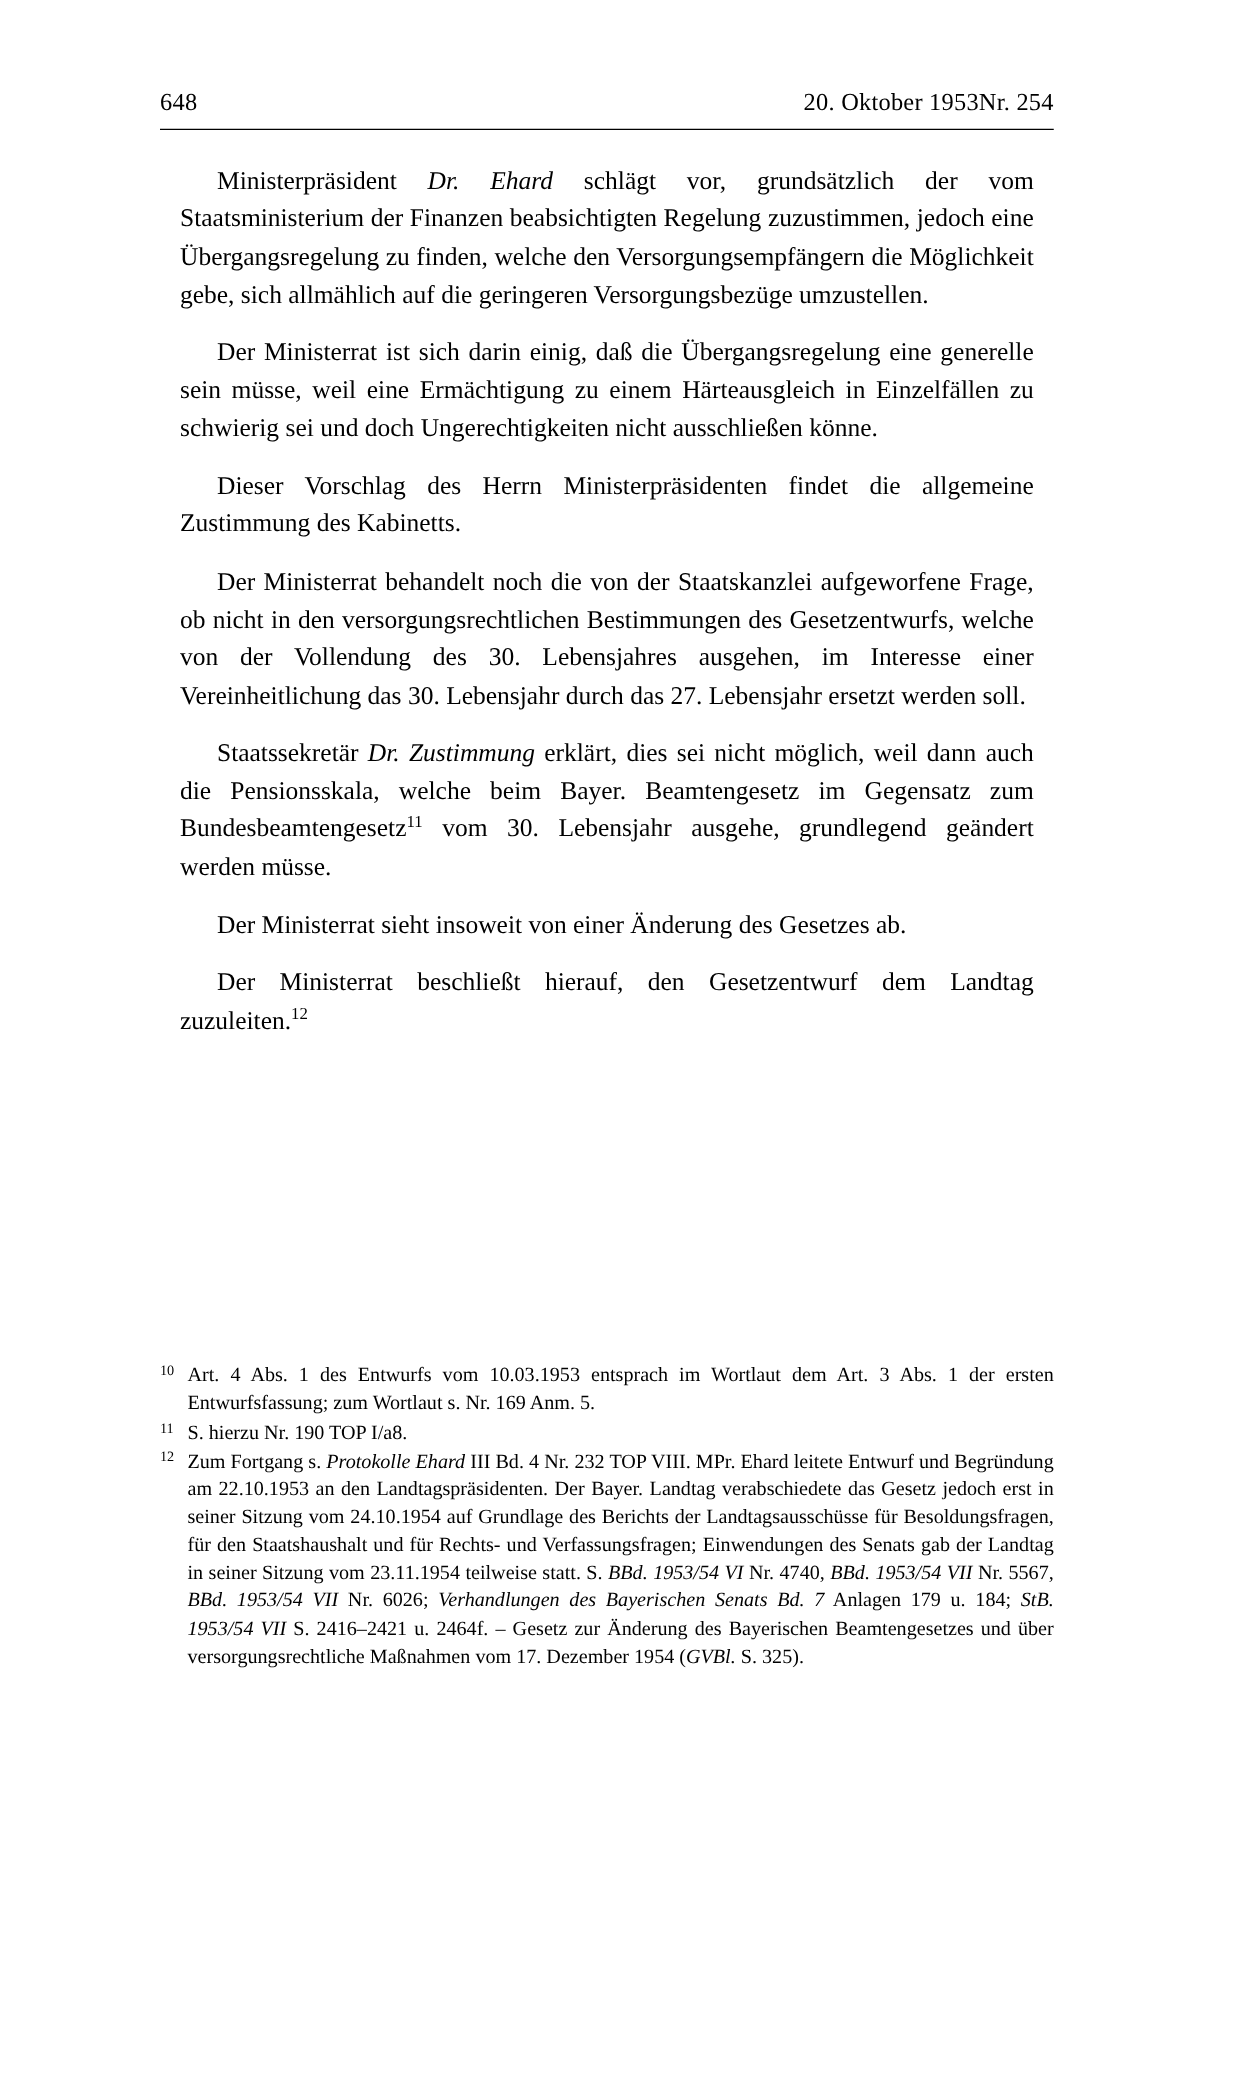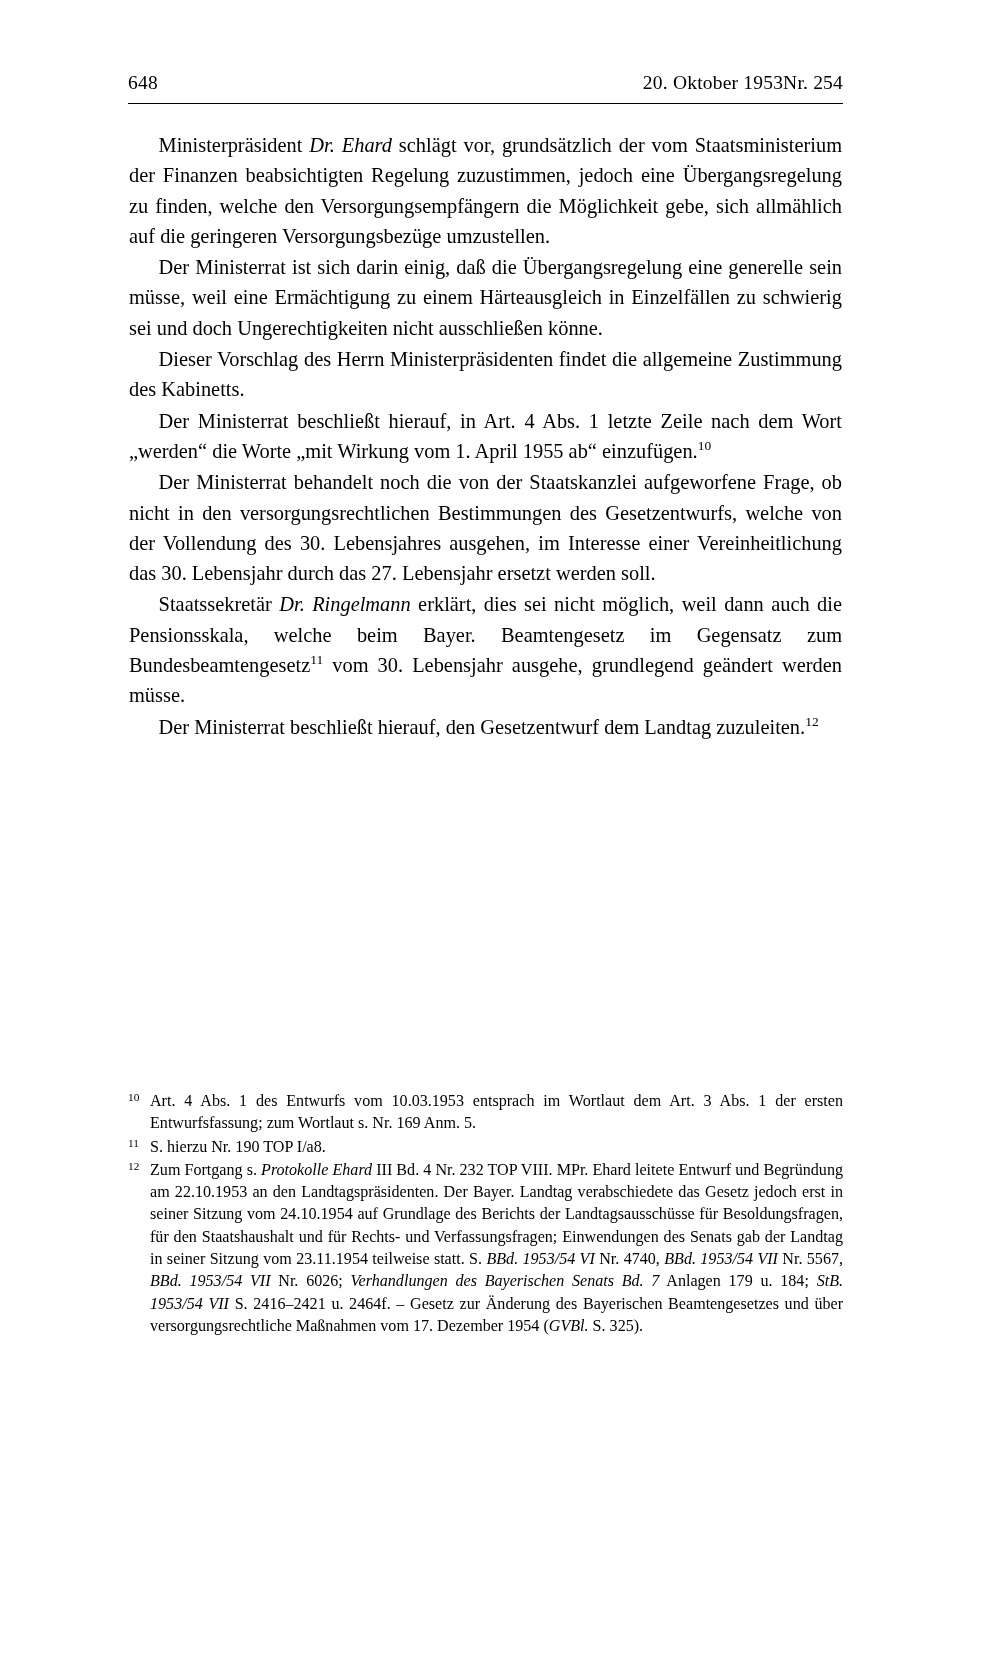--- a/index.html
+++ b/index.html
@@ -40,21 +40,21 @@
   
   .body {
     margin-top: 26px;
     font-size: 20.4px;
     line-height: 1.485;
     text-align: justify;
     text-justify: inter-word;
     hyphens: manual;
   }
   .body p {
-    margin: 1px;
+    margin: 16px;
     text-indent: 1.45em;
   }
   .body p.first { text-indent: 1.45em; }
   em, .it { font-style: italic; }
   sup {
     font-size: 0.66em;
     line-height: 0;
     vertical-align: 0.58em;
   }
 
@@ -95,23 +95,23 @@
     <div class="runhead">
       <span class="folio">648</span>
       <span class="center">20. Oktober 1953</span>
       <span class="nr">Nr. 254</span>
     </div>
 
     <div class="body" id="body-text">
         <p class="first"><span>Ministerpräsident </span><em>Dr. Ehard</em><span> schlägt vor, grundsätzlich der vom Staatsministerium der Finanzen beabsichtigten Regelung zuzustimmen, jedoch eine Übergangsregelung zu finden, welche den Versorgungsempfängern die Möglichkeit gebe, sich allmählich auf die geringeren Versorgungsbezüge umzustellen.</span></p>
         <p><span>Der Ministerrat ist sich darin einig, daß die Übergangsregelung eine generelle sein müsse, weil eine Ermächtigung zu einem Härteausgleich in Einzelfällen zu schwierig sei und doch Ungerechtigkeiten nicht ausschließen könne.</span></p>
         <p><span>Dieser Vorschlag des Herrn Ministerpräsidenten findet die allgemeine Zustimmung des Kabinetts.</span></p>
-        <p><span>Der Ministerrat beschließt hierauf, in Art. 4 Abs. 1 letzte Zeile nach dem Wort „werden“ die Worte „mit Wirkung vom 1. April 1955 ab“ einzufügen.</span><sup>10</sup></p>
         <p><span>Der Ministerrat behandelt noch die von der Staatskanzlei aufgeworfene Frage, ob nicht in den versorgungsrechtlichen Bestimmungen des Gesetzentwurfs, welche von der Vollendung des 30. Lebensjahres ausgehen, im Interesse einer Vereinheitlichung das 30. Lebensjahr durch das 27. Lebensjahr ersetzt werden soll.</span></p>
-        <p><span>Staatssekretär </span><em>Dr. Ringelmann</em><span> erklärt, dies sei nicht möglich, weil dann auch die Pensionsskala, welche beim Bayer. Beamtengesetz im Gegensatz zum Bundesbeamtengesetz</span><sup>11</sup><span> vom 30. Lebensjahr ausgehe, grundlegend geändert werden müsse.</span></p>
+        <p><span>Staatssekretär </span><em>Dr. Zustimmung</em><span> erklärt, dies sei nicht möglich, weil dann auch die Pensionsskala, welche beim Bayer. Beamtengesetz im Gegensatz zum Bundesbeamtengesetz</span><sup>11</sup><span> vom 30. Lebensjahr ausgehe, grundlegend geändert werden müsse.</span></p>
+        <p><span>Der Ministerrat sieht insoweit von einer Änderung des Gesetzes ab.</span></p>
         <p><span>Der Ministerrat beschließt hierauf, den Gesetzentwurf dem Landtag zuzuleiten.</span><sup>12</sup></p>
       </div>
 
   </div>
 
   <div class="footnotes" id="footnotes">
       <div class="fn">
         <span class="marker">10</span>
         <div class="fntext"><span>Art. 4 Abs. 1 des Entwurfs vom 10.03.1953 entsprach im Wortlaut dem Art. 3 Abs. 1 der ersten Entwurfsfassung; zum Wortlaut s. Nr. 169 Anm. 5.</span></div>
       </div>

